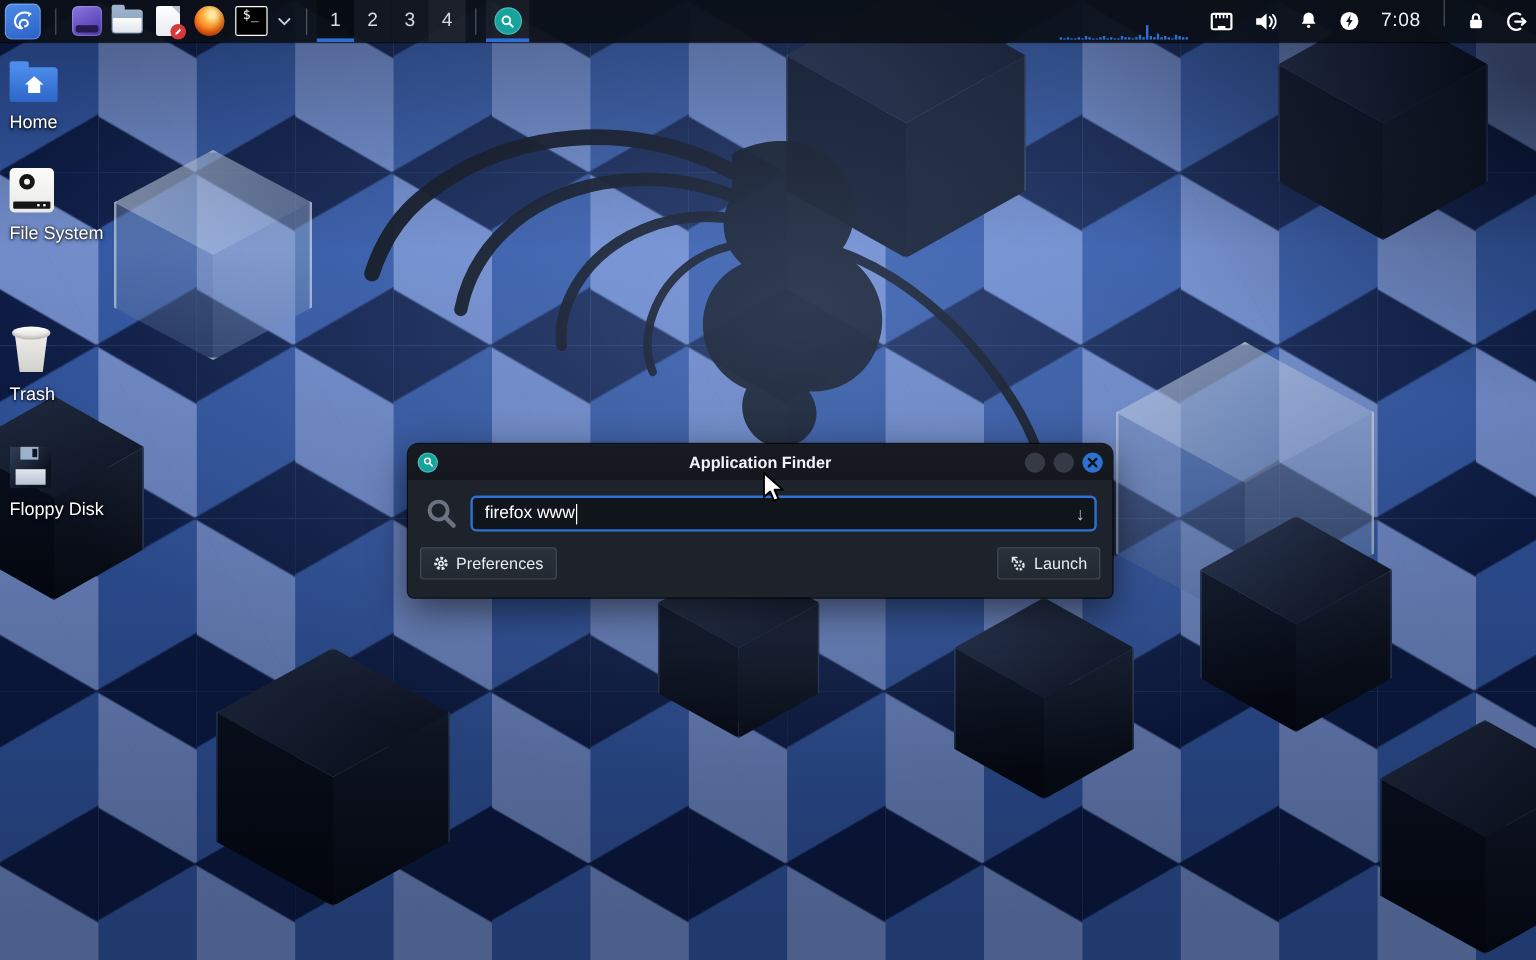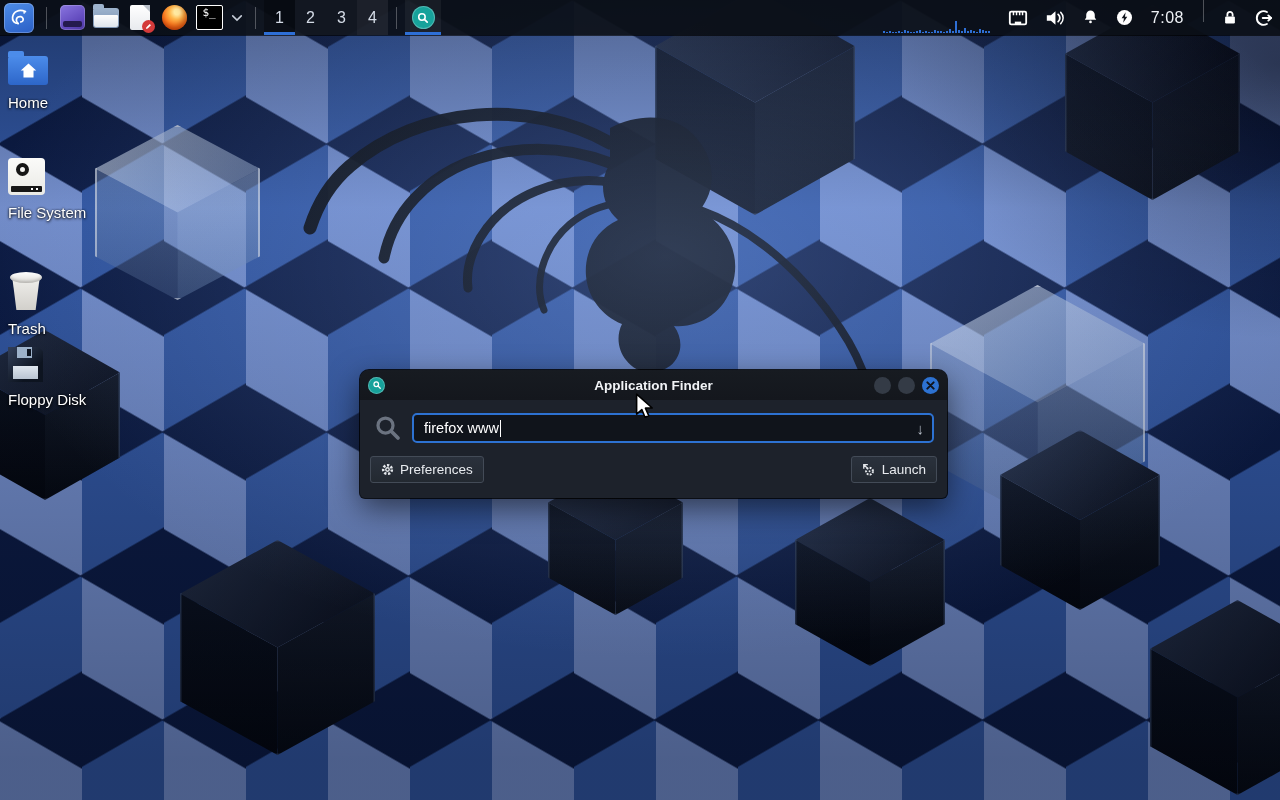--- a/index.html
+++ b/index.html
@@ -87,21 +87,21 @@
   .idrive .dots { position:absolute; bottom:5px; right:7px; width:2px; height:2px; background:#fff; box-shadow:-5px 0 #fff; }
   .itrash { position:relative; width:36px; height:40px; }
   .itrash .cup { position:absolute; top:6px; left:3px; width:30px; height:33px; background:linear-gradient(#f0efec,#d2d0cb); clip-path:polygon(4% 0,96% 0,82% 100%,18% 100%); border-radius:3px; }
   .itrash .rim { position:absolute; top:1px; left:2px; width:32px; height:11px; border-radius:50%; background:linear-gradient(#ffffff,#dddbd6); box-shadow:inset 0 -2px 3px rgba(0,0,0,.18); }
   .ifloppy { position:relative; width:35px; height:35px; background:linear-gradient(135deg,#33405a,#0d1420 70%); clip-path:polygon(0 0,88% 0,100% 12%,100% 100%,0 100%); }
   .ifloppy .shutter { position:absolute; top:0; left:9px; width:15px; height:11px; background:#9db2ca; }
   .ifloppy .notch { position:absolute; top:2px; left:19px; width:4px; height:7px; background:#0d1420; }
   .ifloppy .label { position:absolute; bottom:3px; left:5px; width:25px; height:13px; background:linear-gradient(#dfe6ee,#b9c4d2); }
 
   
-  .dialog { position:absolute; left:360px; top:370px; width:587px; height:128px; z-index:40;
+  .dialog { position:absolute; left:340px; top:370px; width:587px; height:128px; z-index:40;
     background:#1d222b; border-radius:9px 9px 5px 5px; box-shadow:0 10px 30px rgba(0,0,0,.55), 0 0 0 1px rgba(0,0,0,.8); }
   .titlebar { height:30px; border-radius:9px 9px 0 0; background:linear-gradient(#171b21,#14171d);
     display:flex; align-items:center; padding:0 8px; position:relative; }
   .title { position:absolute; left:0; right:0; text-align:center; color:#f1f3f6; font-size:13.5px; font-weight:bold; pointer-events:none; }
   .winbtns { margin-left:auto; display:flex; gap:7px; z-index:2; }
   .wbtn { width:17px; height:17px; border-radius:50%; background:#343b46; border:none; display:flex; align-items:center; justify-content:center; }
   .wbtn.close { background:#2d72d2; }
   .drow { display:flex; align-items:center; padding:13px 13px 0 13px; gap:9px; }
   .searchbox { flex:1; height:30px; background:#10141b; border:2px solid #2d72d2; border-radius:5px;
     display:flex; align-items:center; padding:0 8px 0 10px; }
@@ -183,36 +183,36 @@
 </div>
 
 <div class="dsk" style="top:56px">
   <span class="ihome">
     <svg width="19" height="17" viewBox="0 0 24 22">
         <path d="M12 2 L22 11 H18.5 V20 H5.5 V11 H2 Z" fill="#fff"></path>
       </svg>
   </span>
   <span class="lbl">Home</span>
 </div>
-<div class="dsk" style="top:158px">
+<div class="dsk" style="top:140px">
   <span class="idrive">
       <span class="ring"></span>
       <span class="bar"></span>
       <span class="dots"></span>
     </span>
   <span class="lbl">File System</span>
 </div>
 <div class="dsk" style="top:271px">
   <span class="itrash">
       <span class="cup"></span>
       <span class="rim"></span>
     </span>
   <span class="lbl">Trash</span>
 </div>
-<div class="dsk" style="top:347px">
+<div class="dsk" style="top:372px">
   <span class="ifloppy">
       <span class="shutter"></span>
       <span class="notch"></span>
       <span class="label"></span>
     </span>
   <span class="lbl">Floppy Disk</span>
 </div>
 
 <div class="panel">
   <button class="pbtn whisker">

